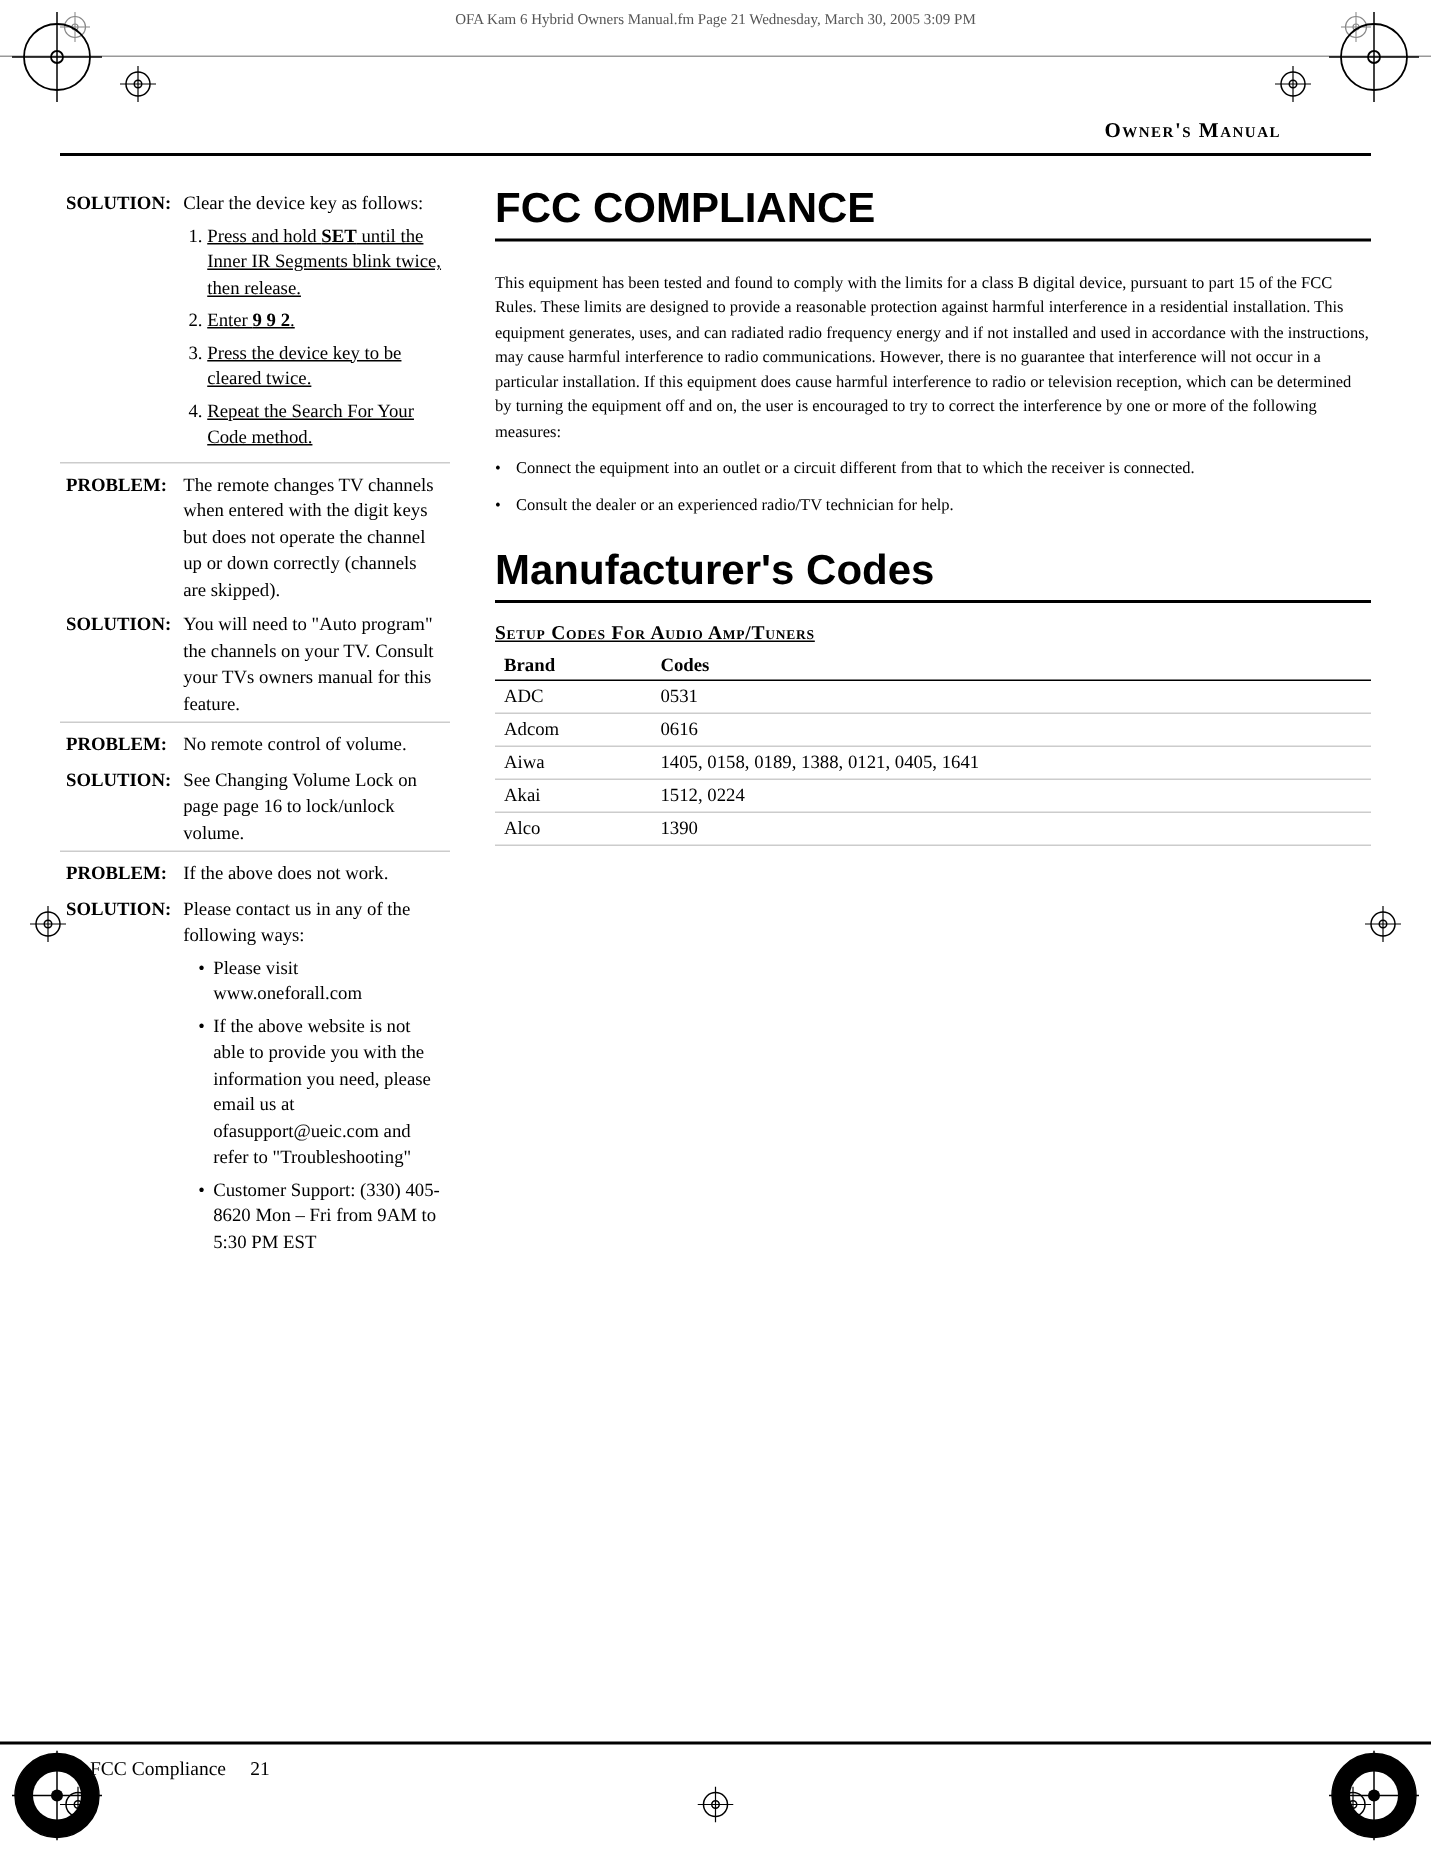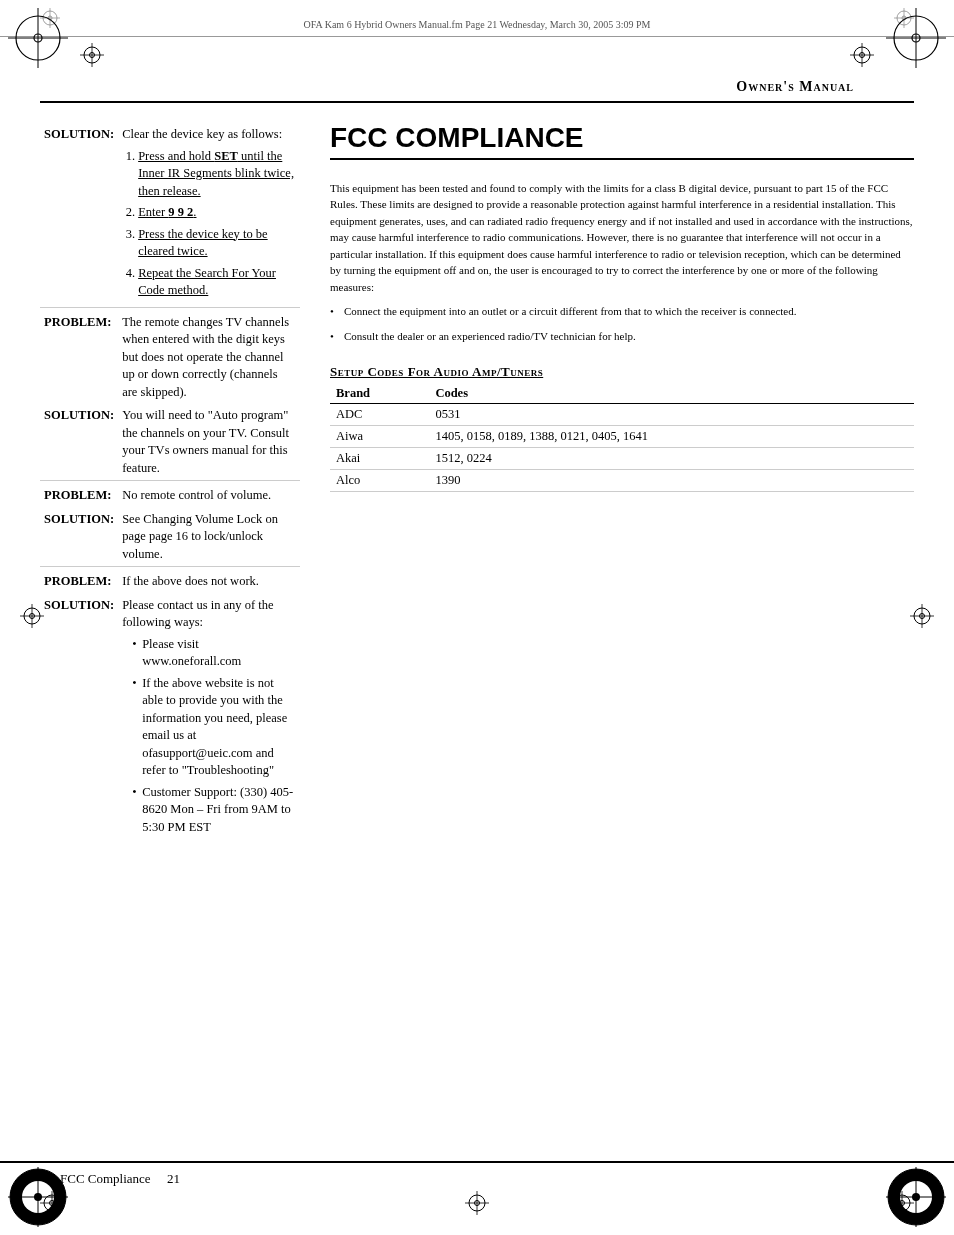--- a/index.html
+++ b/index.html
@@ -11,21 +11,21 @@
       width: 954px;
       min-height: 1235px;
       position: relative;
     }
 
     
     .page-header {
       border-bottom: 1px solid #999;
       padding: 8px 40px 6px 40px;
       display: flex;
-      align-items: flex-end;
+      align-items: flex-start;
       justify-content: space-between;
       font-size: 10px;
       color: #555;
     }
 
     
     .owners-manual-header {
       display: flex;
       justify-content: flex-end;
       padding: 10px 60px 0 60px;
@@ -356,34 +356,39 @@
       <div class="right-body">
         <p>This equipment has been tested and found to comply with the limits for a class B digital device, pursuant to part 15 of the FCC Rules. These limits are designed to provide a reasonable protection against harmful interference in a residential installation. This equipment generates, uses, and can radiated radio frequency energy and if not installed and used in accordance with the instructions, may cause harmful interference to radio communications. However, there is no guarantee that interference will not occur in a particular installation. If this equipment does cause harmful interference to radio or television reception, which can be determined by turning the equipment off and on, the user is encouraged to try to correct the interference by one or more of the following measures:</p>
         <ul>
           <li>Connect the equipment into an outlet or a circuit different from that to which the receiver is connected.</li>
           <li>Consult the dealer or an experienced radio/TV technician for help.</li>
         </ul>
       </div>
     </div>
 
     <div class="mfr-section">
+      <div class="section-title">Manufacturer's Codes</div>
 
       <div style="margin-top:12px;">
         <div class="codes-subtitle">Setup Codes For Audio Amp/Tuners</div>
         <table class="codes-table">
           <thead>
             <tr>
               <th>Brand</th>
               <th>Codes</th>
             </tr>
           </thead>
           <tbody>
             <tr>
               <td>ADC</td>
               <td>0531</td>
+            </tr>
+            <tr>
+              <td>Adcom</td>
+              <td>0616</td>
             </tr>
             <tr>
               <td>Aiwa</td>
               <td>1405, 0158, 0189, 1388, 0121, 0405, 1641</td>
             </tr>
             <tr>
               <td>Akai</td>
               <td>1512, 0224</td>
             </tr>
             <tr>

